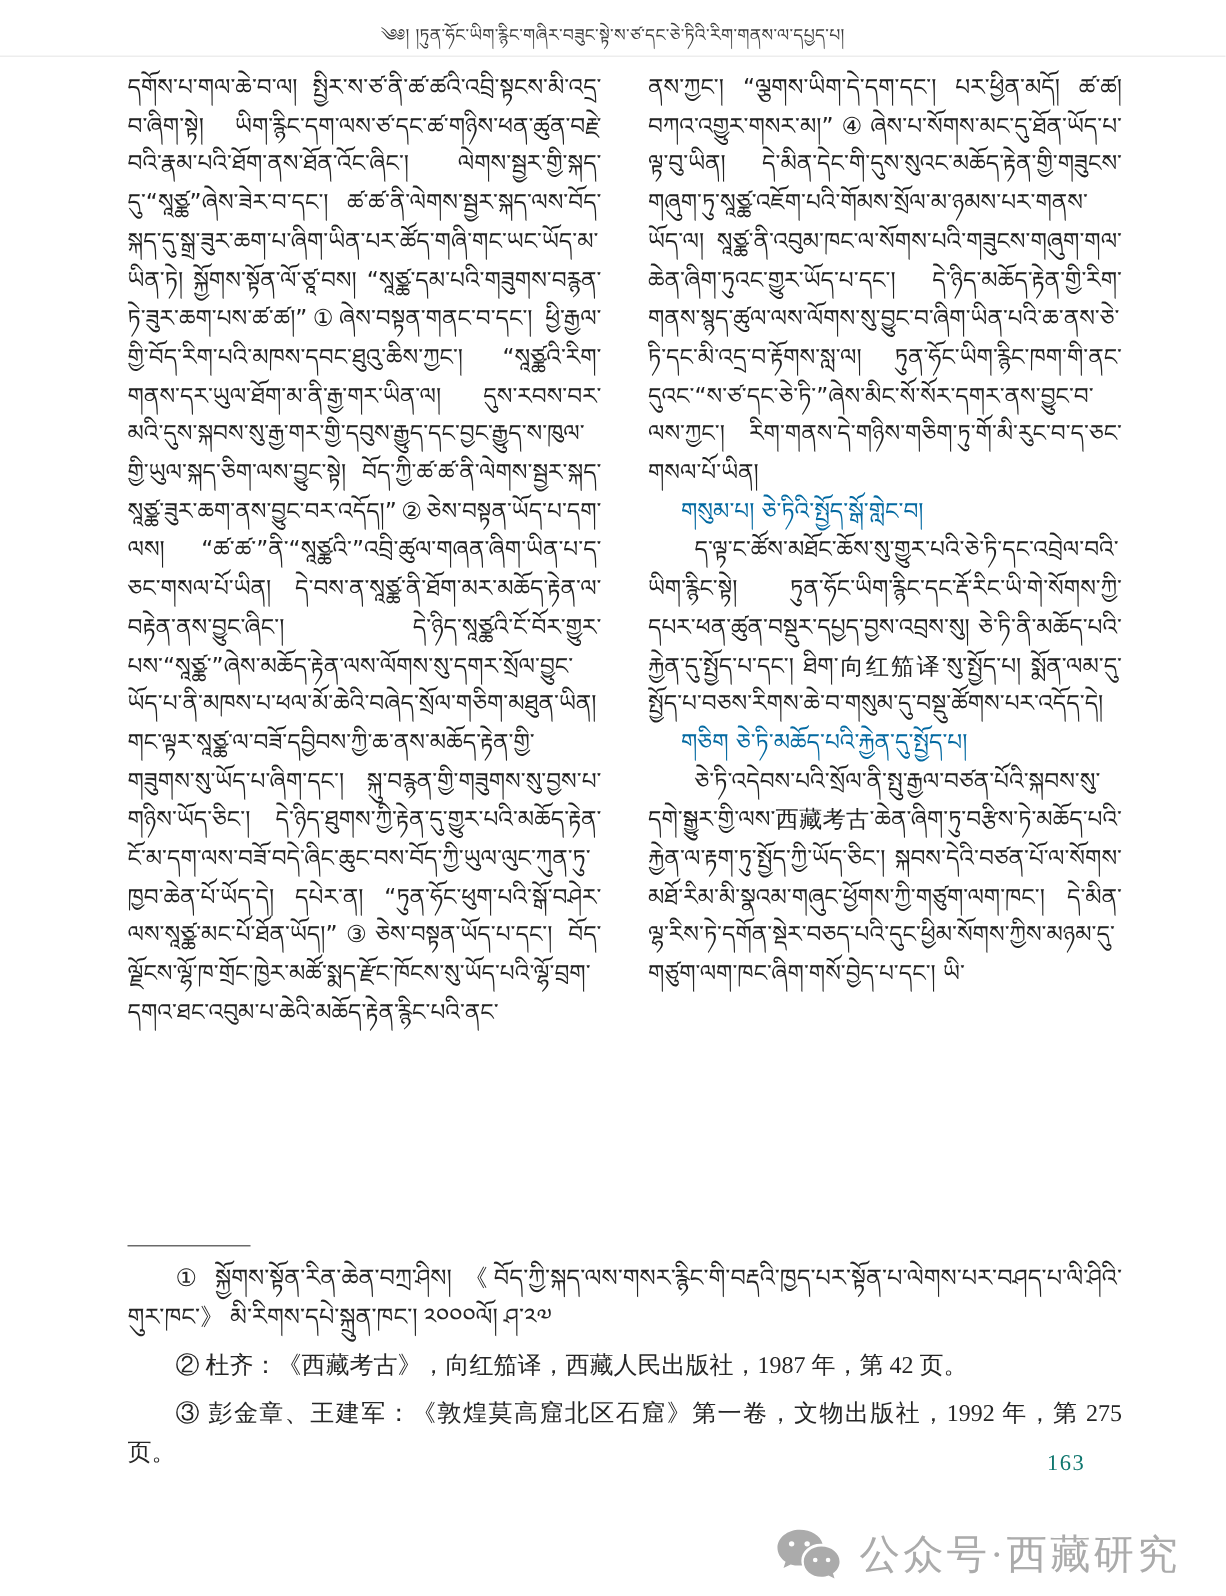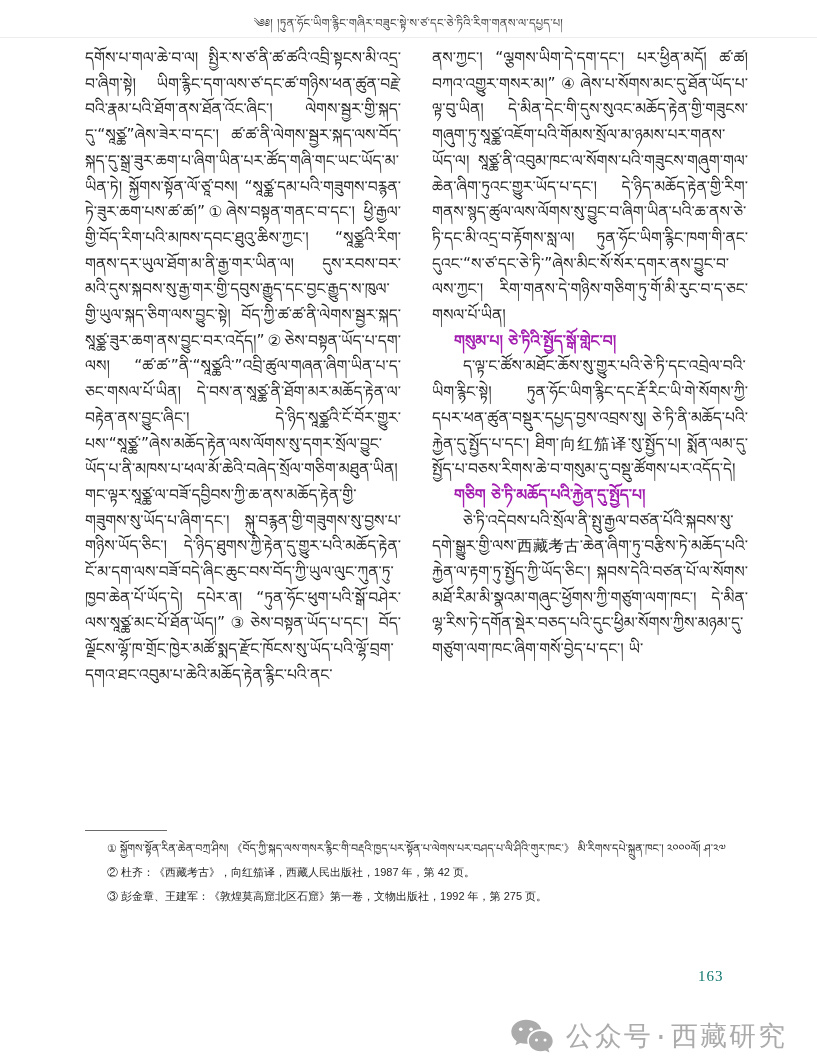--- a/index.html
+++ b/index.html
@@ -31,53 +31,53 @@
     width:320px; height:776px;
     overflow:hidden;
     text-align:justify;
     font-size:15.5px;
     line-height:25.7px;
     color:#222222;
   }
   .col p { margin:0; }
   .para-indent { text-indent:2em; }
   .section-heading {
-    font-weight:bold;
+    font-weight:normal;
     margin:9px 0 7px 0;
     padding-left:22px;
     text-align:left; text-indent:0;
     font-size:15.5px;
-    color:#a21caf;
+    color:#0369a1;
   }
   .footnote-area {
     position:absolute; top:830px; left:85px; width:663px;
   }
   .footnote-rule {
     width:82px; border-top:1px solid #6a6a6a;
     margin:0 0 9px 0;
   }
   .footnote {
-    font-size:11px; line-height:1.62;
+    font-size:16px; line-height:1.62;
     text-indent:2em; text-align:justify;
     color:#262626;
     margin:0 0 6px 0;
-    font-family:Liberation Sans, sans-serif;
+    font-family:Liberation Serif, serif;
   }
   .page-number {
     position:absolute; top:968px; left:698px;
     font-family:"Liberation Serif", serif;
     font-size:15px; color:#0f766e;
     letter-spacing:1px;
   }
   .watermark {
     position:absolute; top:1018px; right:30px;
     display:flex; align-items:center; gap:12px;
     color:#ababab;
     font-size:27px; letter-spacing:2px;
-    font-family:Liberation Mono, monospace;
+    font-family:Liberation Serif, serif;
   }
   .wechat-icon { width:44px; height:36px; flex:0 0 auto; }
 </style>
 </head>
 <body>
 
 <div class="page-header">༄༅། །ཏུན་ཧོང་ཡིག་རྙིང་གཞིར་བཟུང་སྟེ་ས་ཙ་དང་ཅེ་ཏིའི་རིག་གནས་ལ་དཔྱད་པ།</div>
 <div class="header-rule"></div>
 
 <div class="columns">

